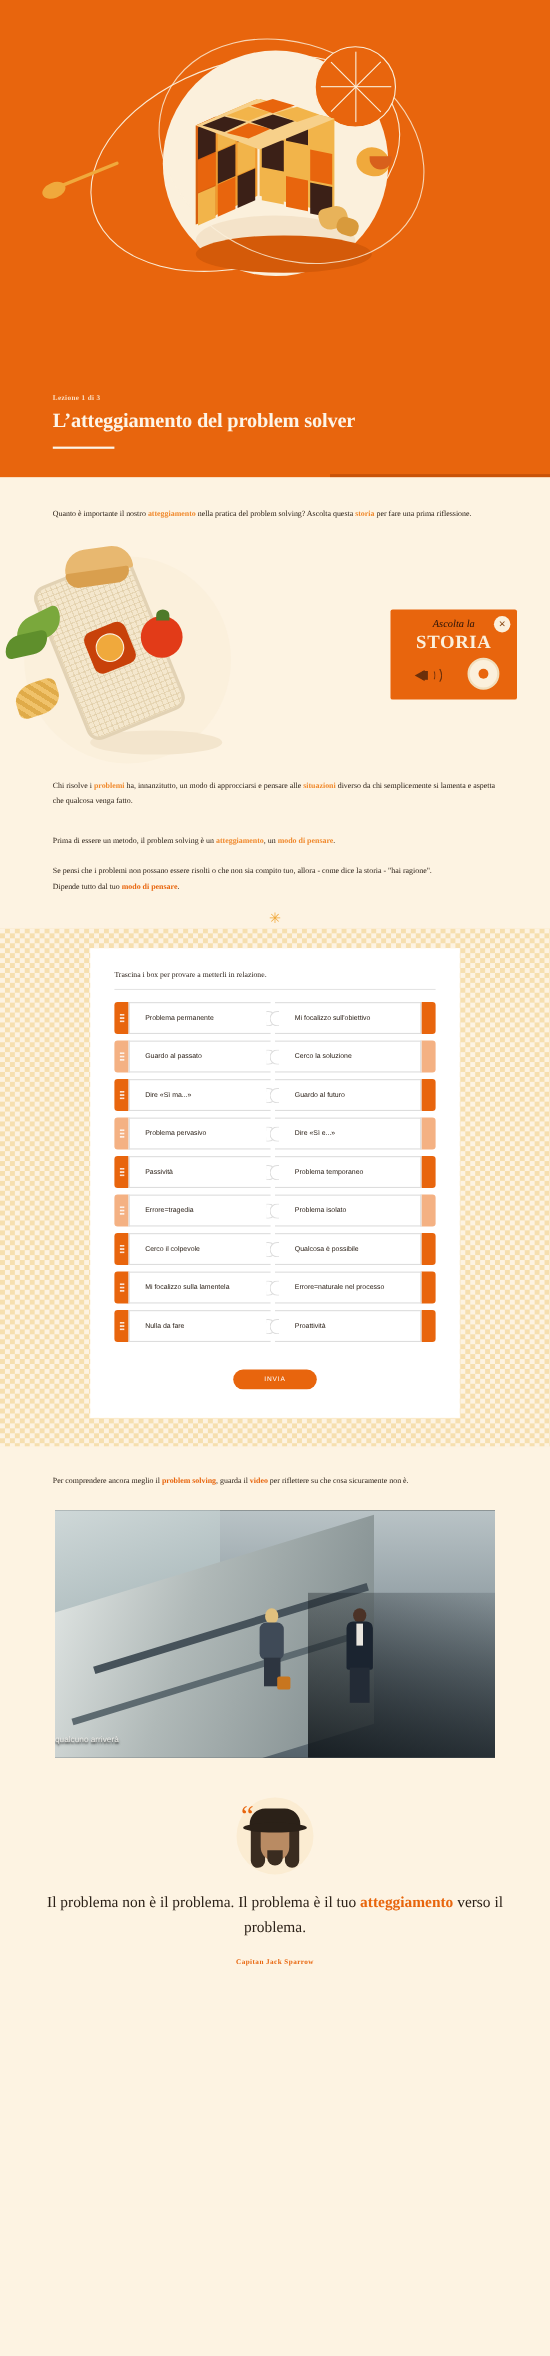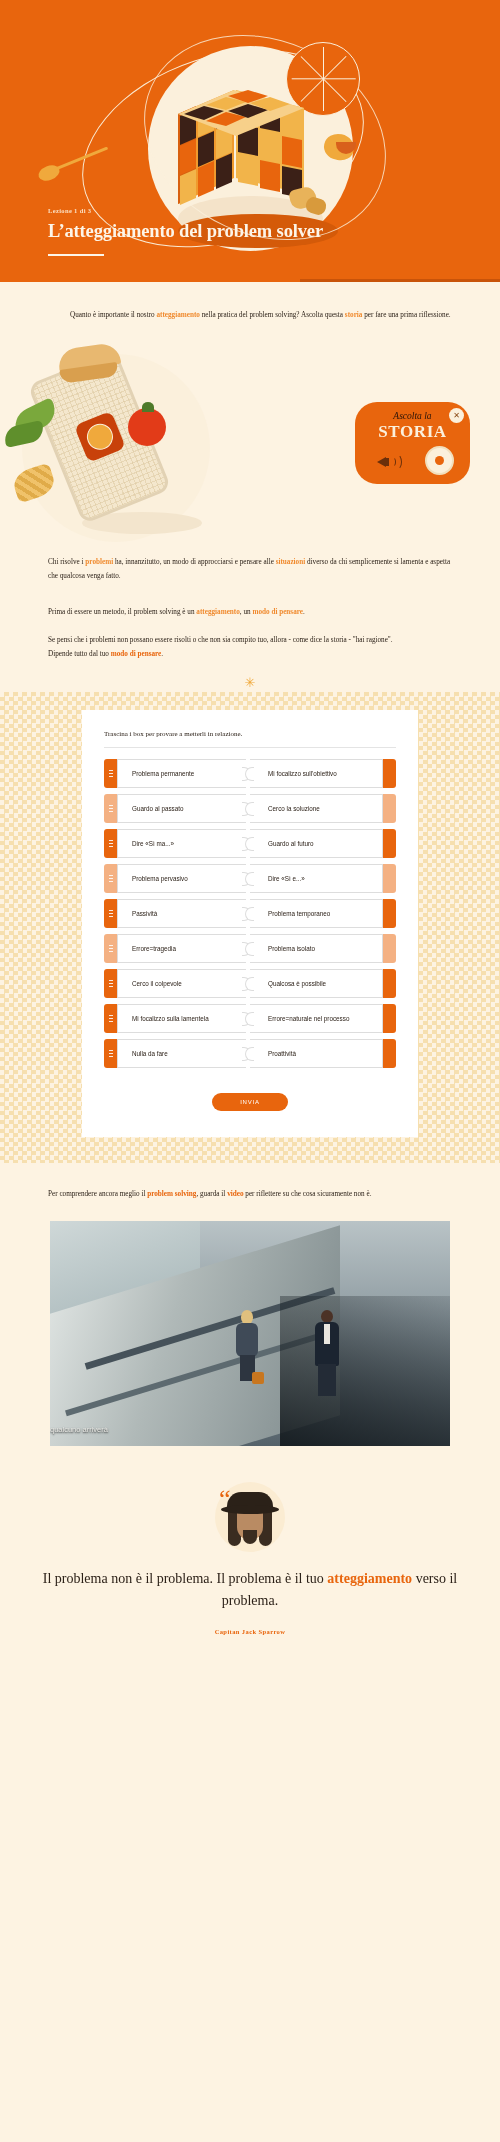--- a/index.html
+++ b/index.html
@@ -8,21 +8,21 @@
     font-family: "Liberation Serif", serif;
     background: #fdf3e2;
     width: 500px; height: 2142px;
     position: relative;
     overflow: hidden;
   }
 
   
   .hero {
     position: relative;
-    height: 282px;
+    height: 434px;
     background: #e8650d;
     overflow: hidden;
   }
   .hero-art {
     position: absolute;
     left: 100px; top: 38px;
     width: 300px; height: 230px;
   }
   .cream-disc {
     position: absolute;
@@ -159,21 +159,21 @@
 
   
   .sec { position: relative; background: #fdf3e2; }
   .para {
     font-family: "Liberation Serif", serif;
     font-size: 7.2px;
     line-height: 1.95;
     color: #2c2118;
     padding: 0 48px;
   }
-  .para.pad-top { padding-top: 26px; margin-left: 22px; }
+  .para.pad-top { padding-top: 26px; }
   .hl { color: #f08a2e; font-weight: bold; }
   .hl-b { color: #e8650d; font-weight: bold; }
 
   
   .audio-wrap { position: relative; height: 215px; margin-top: 18px; }
   .food-disc {
     position: absolute; left: 22px; top: 14px;
     width: 188px; height: 188px;
     background: #fbf0dc; border-radius: 50%;
   }
@@ -245,21 +245,21 @@
     width: 40px; height: 30px;
     background: repeating-linear-gradient(50deg, #f0c26a 0 4px, #e0ab49 4px 8px);
     border-radius: 50% 20% 50% 20%;
     transform: rotate(-18deg);
   }
 
   .player {
     position: absolute; right: 30px; top: 62px;
     width: 115px; height: 82px;
     background: #e8650d;
-    border-radius: 22px;
+    border-radius: 2px;
   }
   .player-script {
     position: absolute; left: 0; right: 0; top: 9px;
     text-align: center;
     color: #2a1409;
     font-size: 9.5px;
     font-style: italic;
     font-family: "Liberation Serif", serif;
   }
   .player-word {

